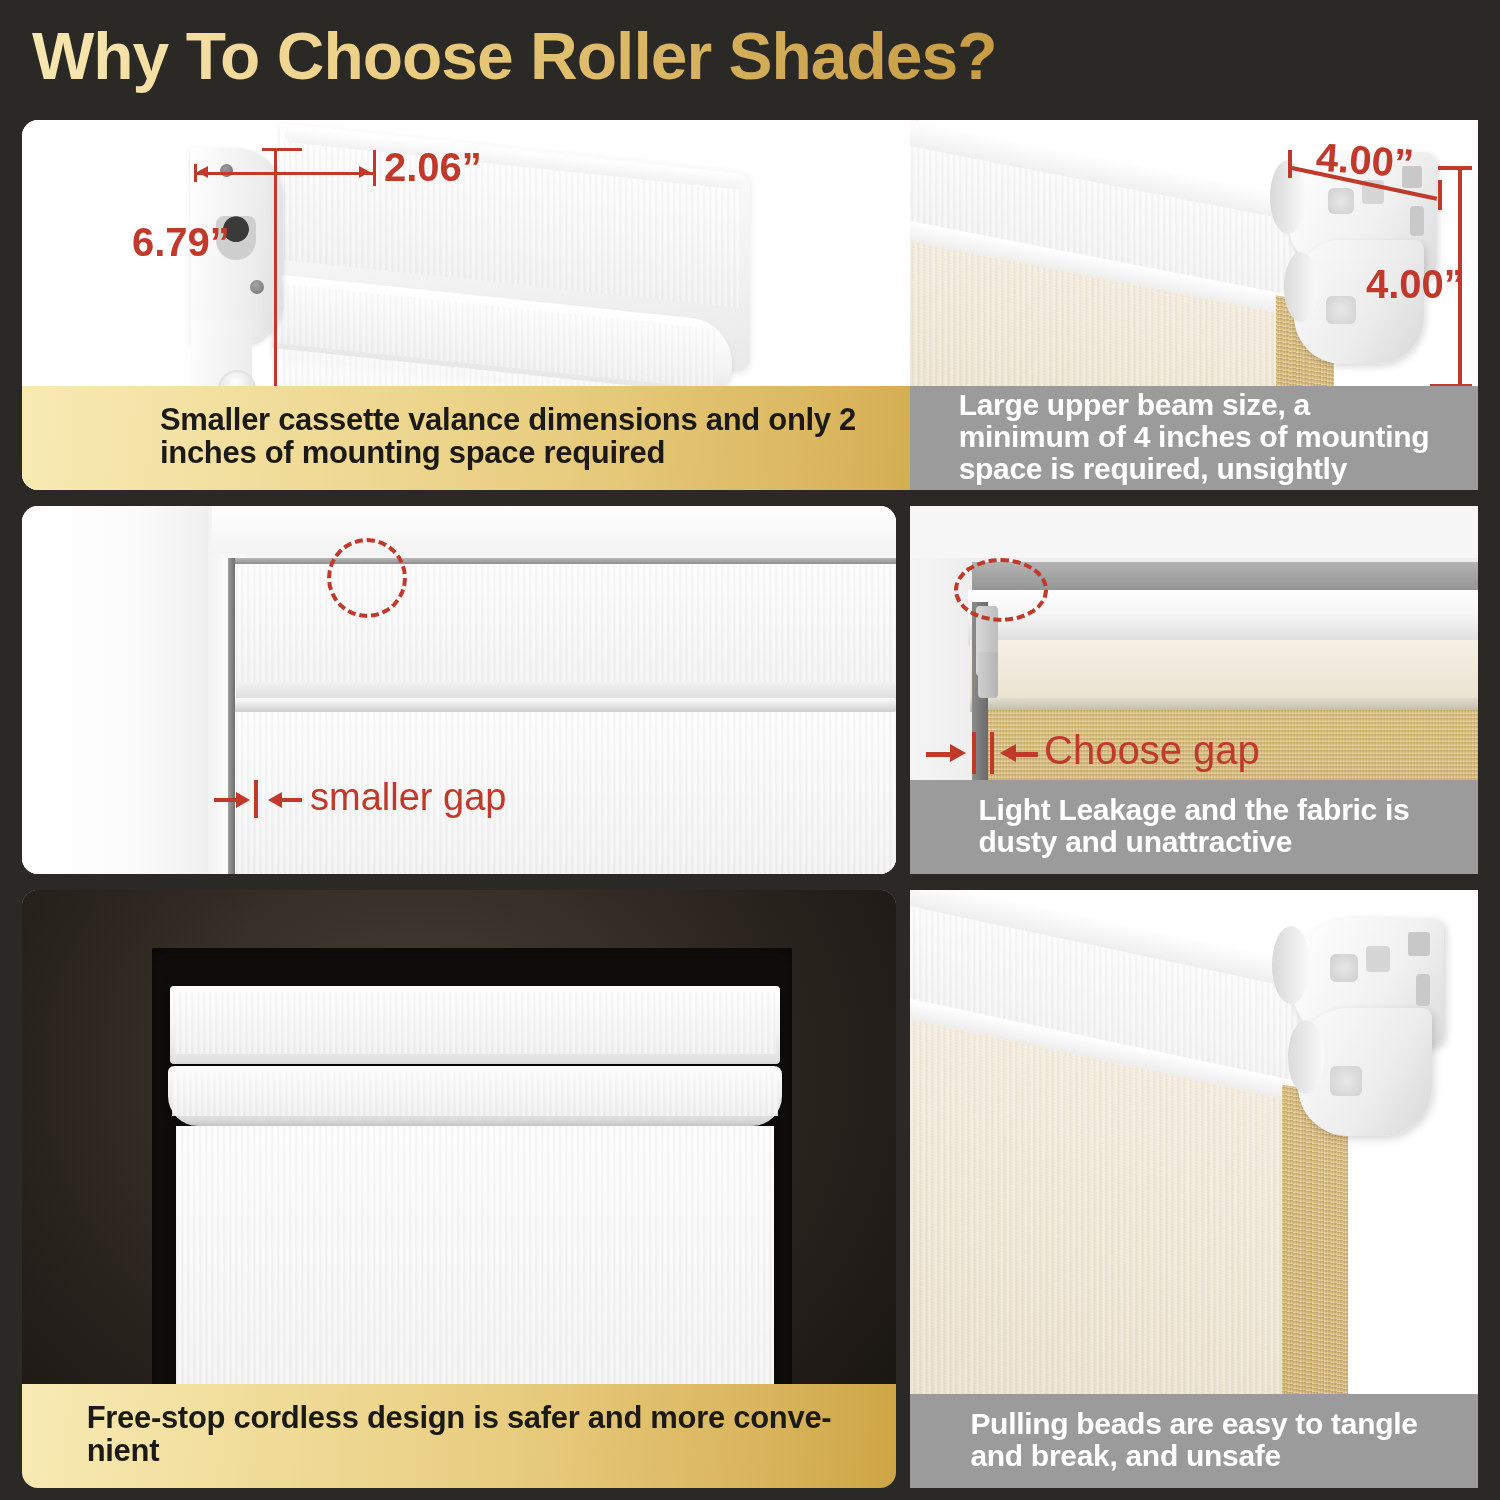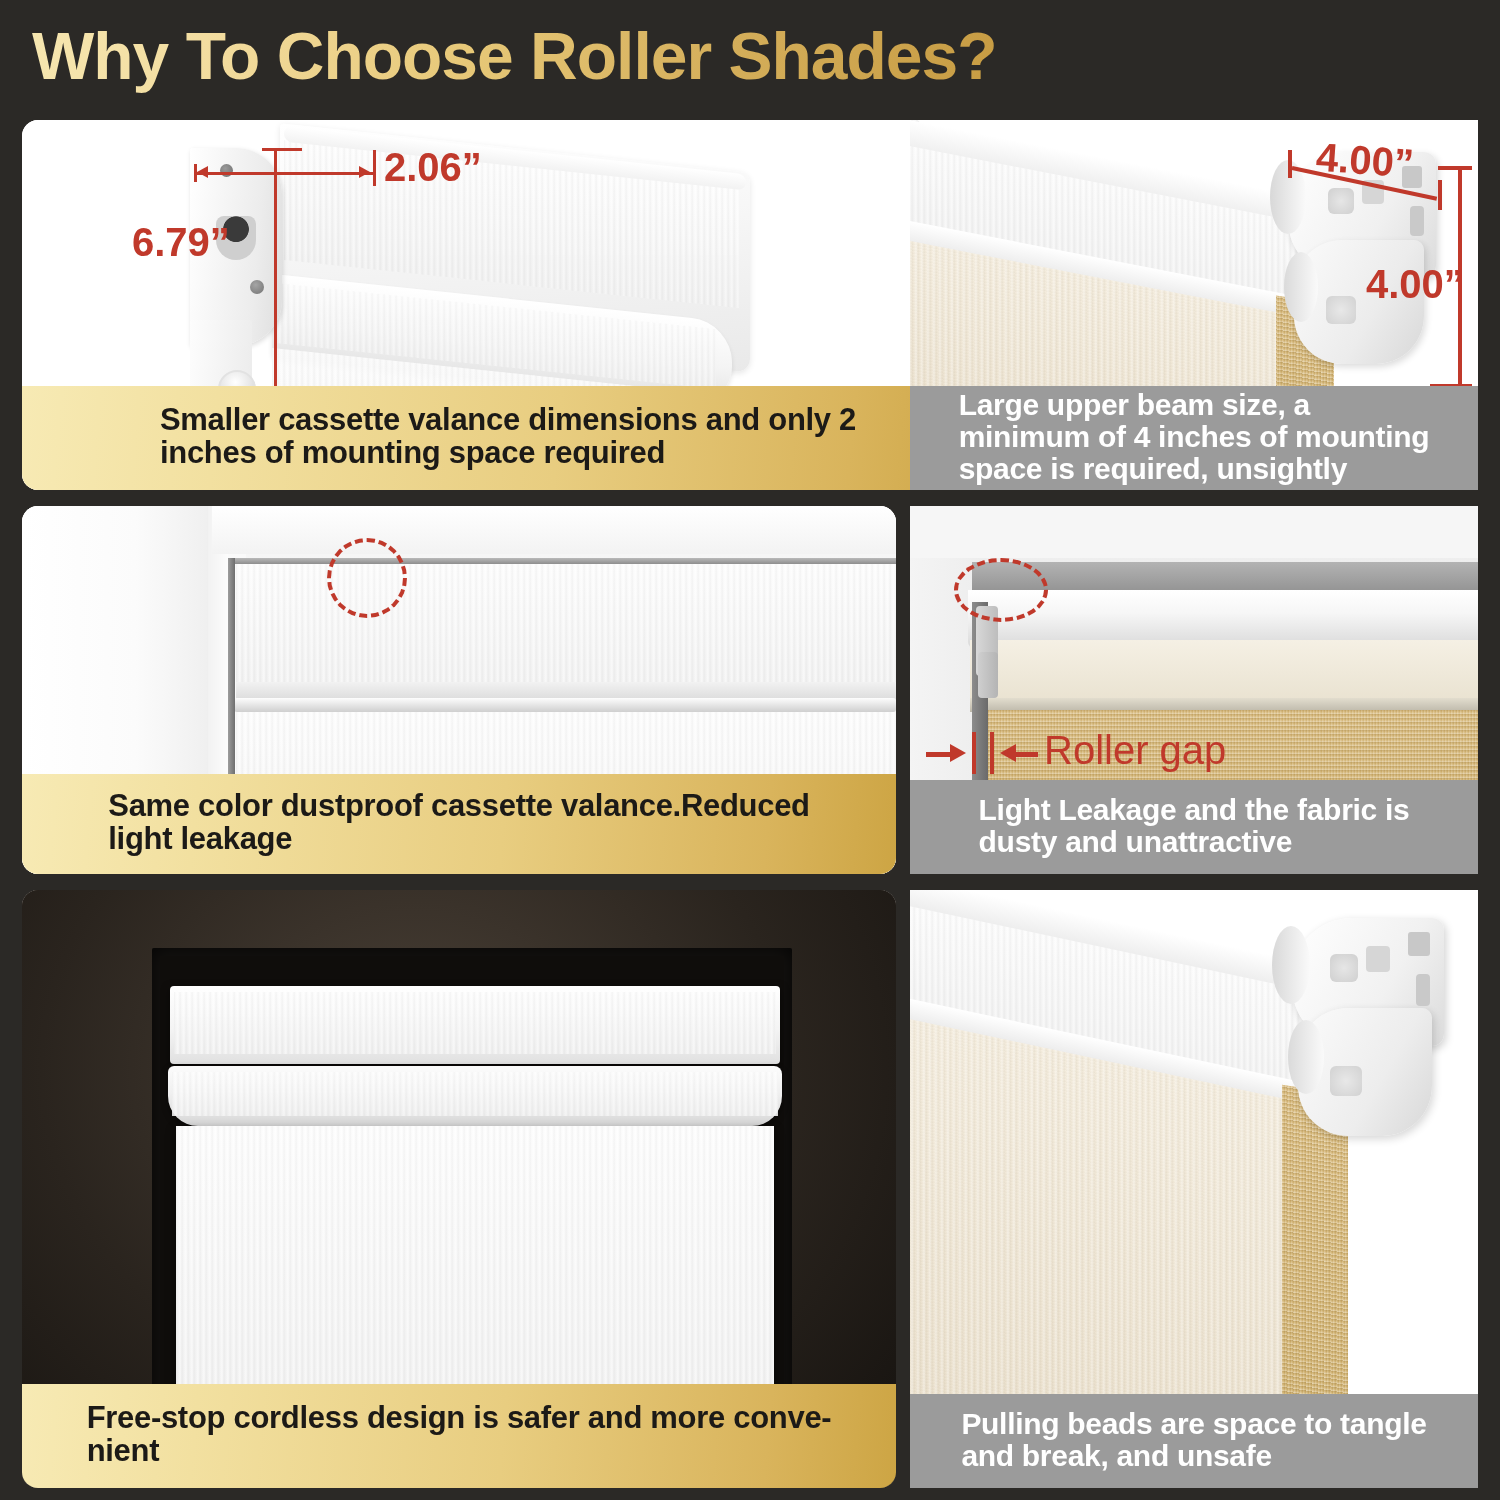--- a/index.html
+++ b/index.html
@@ -247,24 +247,20 @@
     <div class="redline" style="left:192px;top:292px;width:24px;height:4px;"></div>
     <div class="lin" style="left:214px;top:286px;width:0;height:0;border-top:8px solid transparent;
         border-bottom:8px solid transparent;border-left:14px solid #c0392b;"></div>
     <div class="redline" style="left:232px;top:274px;width:4px;height:38px;"></div>
     <div class="lin" style="left:246px;top:286px;width:0;height:0;border-top:8px solid transparent;
         border-bottom:8px solid transparent;border-right:14px solid #c0392b;"></div>
     <div class="redline" style="left:258px;top:292px;width:22px;height:4px;"></div>
     <div class="redtxt" style="left:288px;top:270px;font-size:38px;">smaller gap</div>
   </div>
 
-  <div class="cap good" style="height:100px;">
-    <div class="cap-txt">Same color dustproof cassette valance.Reduced
-light leakage</div>
-  </div>
 </div>
 
 <div class="panel bad" style="left:910px;top:398px;width:568px;height:368px;">
   <div class="photo" style="background:linear-gradient(180deg,#efefef,#e9e9e9);">
 
     <div class="lin" style="left:0;top:0;width:76px;height:368px;
         background:linear-gradient(90deg,#f4f4f4,#ededed);"></div>
 
     <div class="lin" style="left:0;top:0;width:568px;height:52px;background:#f6f6f6;"></div>
 
@@ -293,21 +289,21 @@
          border:4px dashed #c0392b;border-radius:50%;"></div>
 
     <div class="redline" style="left:16px;top:246px;width:26px;height:5px;"></div>
     <div class="lin" style="left:40px;top:238px;width:0;height:0;border-top:9px solid transparent;
         border-bottom:9px solid transparent;border-left:16px solid #c0392b;"></div>
     <div class="redline" style="left:62px;top:226px;width:4px;height:42px;"></div>
     <div class="redline" style="left:80px;top:226px;width:4px;height:42px;"></div>
     <div class="lin" style="left:90px;top:238px;width:0;height:0;border-top:9px solid transparent;
         border-bottom:9px solid transparent;border-right:16px solid #c0392b;"></div>
     <div class="redline" style="left:104px;top:246px;width:24px;height:5px;"></div>
-    <div class="redtxt" style="left:134px;top:222px;font-size:40px;">Roller gap</div>
+    <div class="redtxt" style="left:134px;top:222px;font-size:40px;">Choose gap</div>
   </div>
 
   <div class="cap bad" style="height:94px;">
     <div class="cap-txt">Light Leakage and the fabric is
 dusty and unattractive</div>
   </div>
 </div>
 
 <div class="panel good" style="left:22px;top:782px;width:874px;height:598px;">
   <div class="photo" style="background:linear-gradient(160deg,#443b31 0%,#2e2721 45%,#191511 100%);">
@@ -400,18 +396,18 @@
         background:linear-gradient(90deg,#d8d8d8,#fafafa);border-radius:50%;"></div>
     <div class="lin" style="left:378px;top:130px;width:36px;height:74px;
         background:linear-gradient(90deg,#dadada,#fafafa);border-radius:50%;"></div>
 
     <div class="bead" style="left:364px;top:58px;width:10px;height:540px;"></div>
     <div class="bead" style="left:418px;top:142px;width:10px;height:456px;"></div>
 
   </div>
 
   <div class="cap bad" style="height:94px;">
-    <div class="cap-txt">Pulling beads are space to tangle
+    <div class="cap-txt">Pulling beads are easy to tangle
 and break, and unsafe</div>
   </div>
 </div>
 
 </div>
 
 </body></html>

